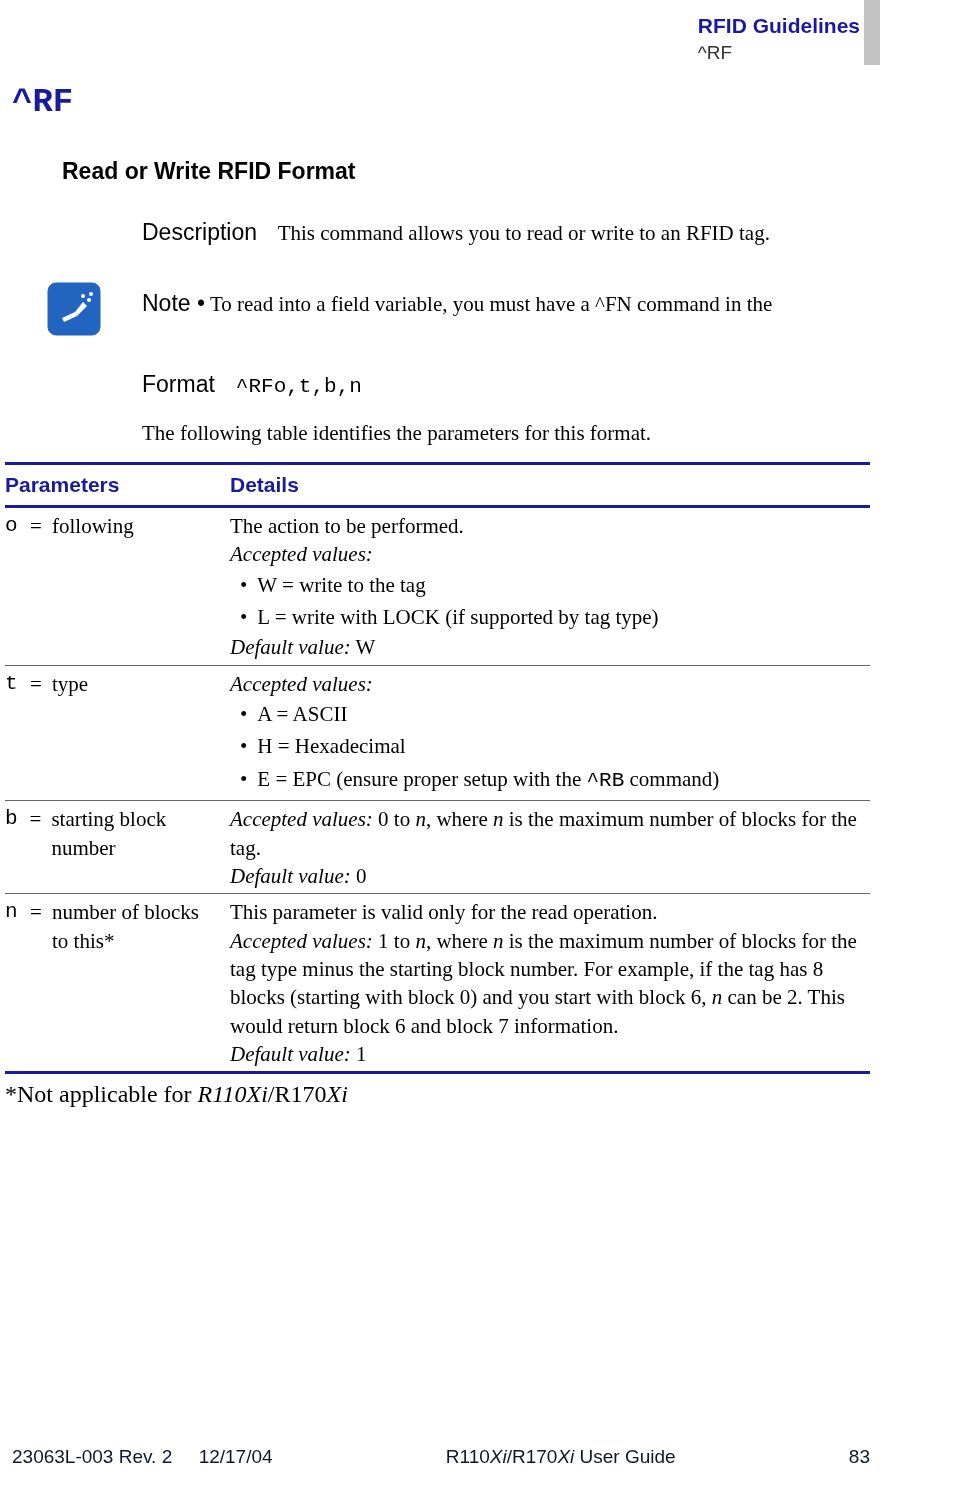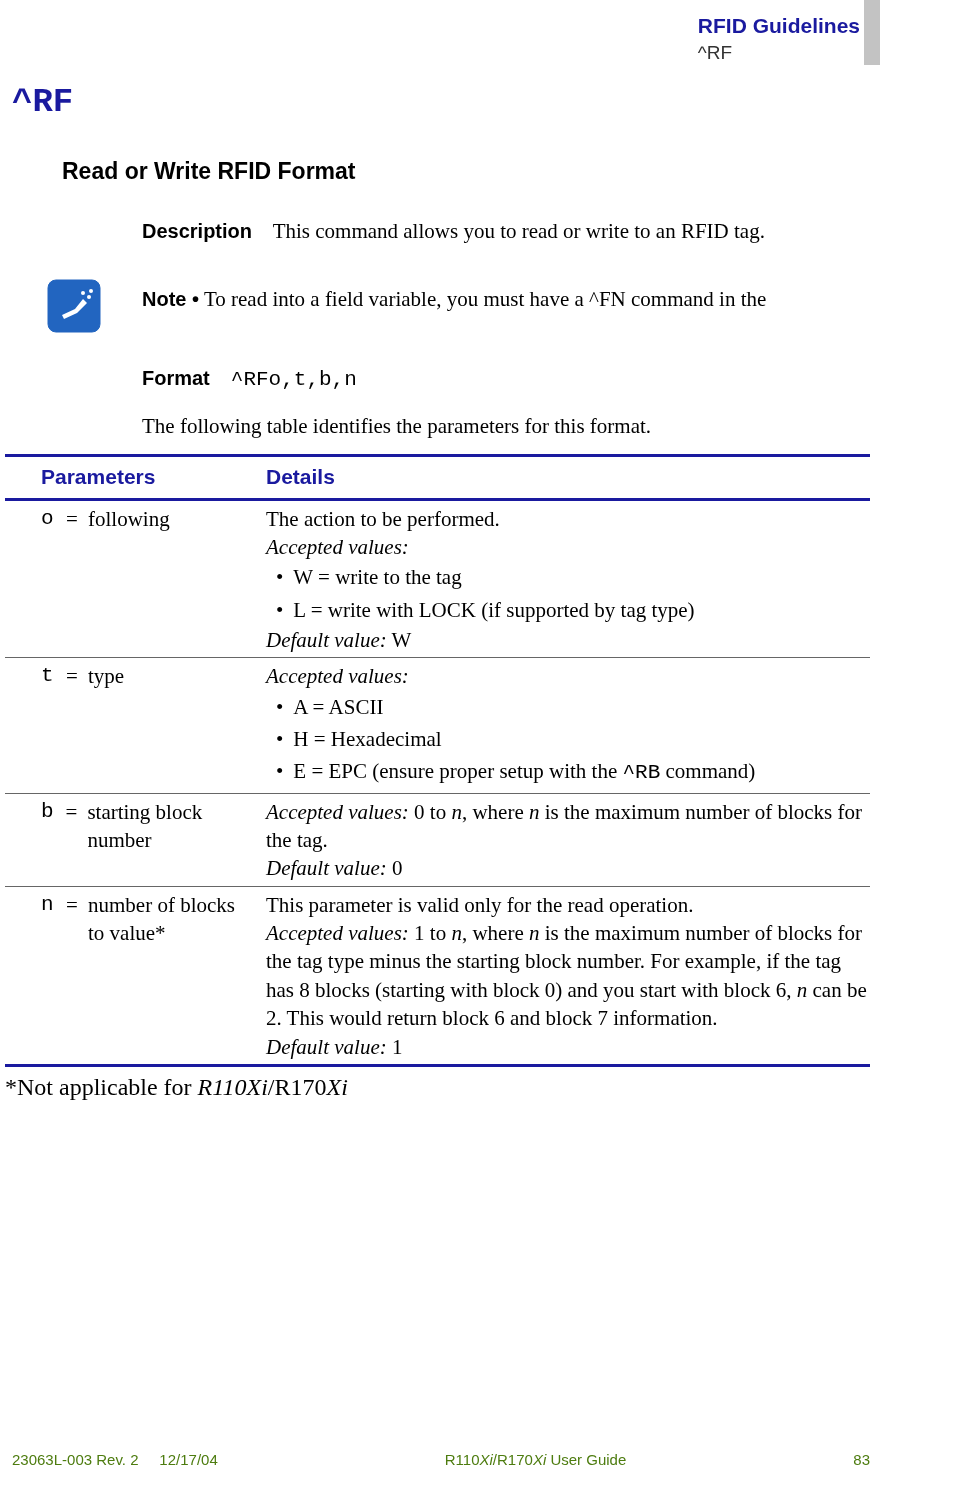--- a/index.html
+++ b/index.html
@@ -55,22 +55,22 @@
       font-weight: bold;
       font-size: 23px;
       margin: 0 0 30px 50px;
     }
     .body-block {
       margin-left: 130px;
       margin-right: 0;
     }
     .desc-label, .note-label, .format-label {
       font-family: Arial, Helvetica, sans-serif;
-      font-weight: bold;
-      font-size: 20px;
+      font-weight: normal;
+      font-size: 23px;
     }
     .desc-row { margin-bottom: 40px; }
     .note-row {
       position: relative;
       margin-bottom: 50px;
     }
     .note-icon {
       position: absolute;
       left: -95px;
       top: -6px;
@@ -94,21 +94,20 @@
       display: flex;
       font-family: Arial, Helvetica, sans-serif;
       font-weight: bold;
       font-size: 21px;
       color: #1a1a9f;
       padding: 6px 0 6px 0;
     }
     .col-param {
       width: 225px;
       flex-shrink: 0;
-      margin-left: 36px;
     }
     .col-detail {
       flex: 1;
     }
     .param-row {
       display: flex;
       padding: 4px 0 3px 0;
       border-top: 1px solid #666;
     }
     .param-row:first-of-type { border-top: none; }
@@ -138,22 +137,22 @@
 
     
     .footer {
       position: absolute;
       left: 12px;
       right: 105px;
       bottom: 28px;
       display: flex;
       justify-content: space-between;
       font-family: Arial, Helvetica, sans-serif;
-      font-size: 15px;
-      color: #4d7c0f;
+      font-size: 19px;
+      color: #0f172a;
     }
     .footer .xi { font-style: italic; }
   </style>
 </head>
 <body>
 
 <div class="side-tab"></div>
 
 <div class="header">
   <div class="header-title">RFID Guidelines</div>
@@ -253,21 +252,21 @@
         <span class="ital">Accepted values:</span><span> 0 to </span><span class="ital">n</span><span>, where </span><span class="ital">n</span><span> is the maximum number of blocks for the tag.</span>
       </div>
       <div><span class="ital">Default value:</span><span> 0</span></div>
     </div>
   </div>
 
   <div class="param-row">
     <div class="col-param param-cell">
       <span class="param-letter">n</span>
       <span class="param-eq">=</span>
-      <span class="param-name" style="max-width:160px">number of blocks to value*</span>
+      <span class="param-name" style="max-width:160px">number of blocks to this*</span>
     </div>
     <div class="col-detail detail-cell">
       <div>This parameter is valid only for the read operation.</div>
       <div>
         <span class="ital">Accepted values:</span><span> 1 to </span><span class="ital">n</span><span>, where </span><span class="ital">n</span><span> is the maximum number of blocks for the tag type minus the starting block number. For example, if the tag has 8 blocks (starting with block 0) and you start with block 6, </span><span class="ital">n</span><span> can be 2. This would return block 6 and block 7 information.</span>
       </div>
       <div><span class="ital">Default value:</span><span> 1</span></div>
     </div>
   </div>
 

